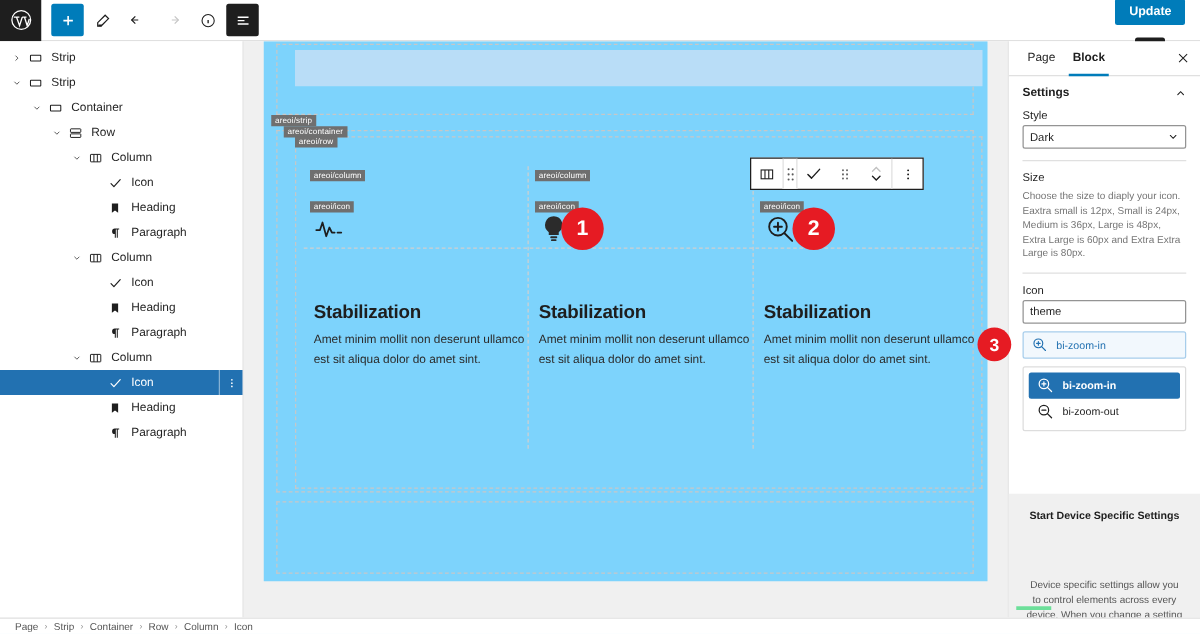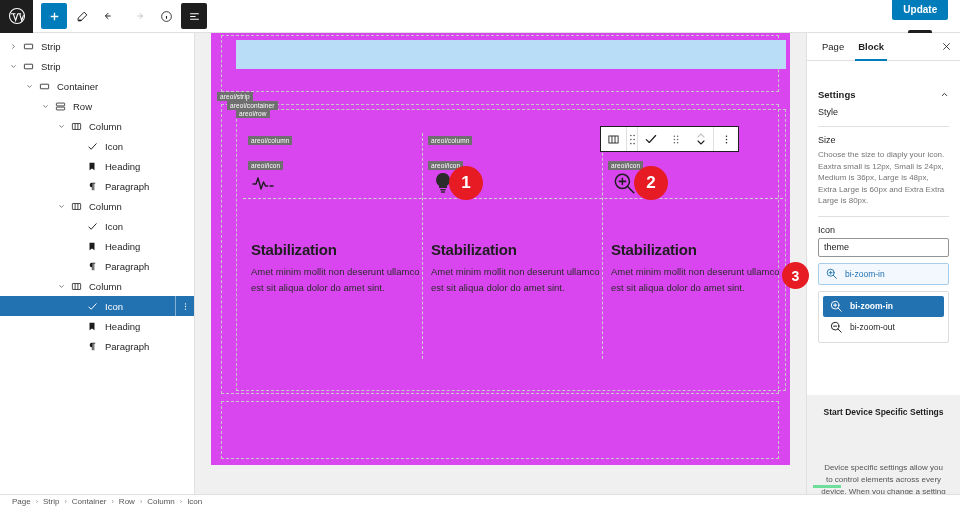--- a/index.html
+++ b/index.html
@@ -80,21 +80,21 @@
     border-left: 1px solid rgba(255,255,255,.45);
   }
 
   
   .canvas {
     position: absolute; left: 195px; top: 33px; width: 611px; height: 461px;
     background: #f0f0f0; overflow: hidden;
   }
   .page-sheet {
     position: absolute; left: 16px; top: 0px; width: 579px; height: 432px;
-    background: #d946ef;
+    background: #7dd3fc;
   }
   .dotted { border: 1px dashed #c7c7c7; }
   .strip-top {
     position: absolute; left: 10px; top: 2px; width: 558px; height: 57px;
   }
   .blue-band {
     position: absolute; left: 14px; top: 4px; width: 550px; height: 29px;
     background: #b9ddf7;
   }
   .blk-label {
@@ -174,21 +174,21 @@
     display: flex; align-items: center; position: relative;
   }
   .ins-tab.active { font-weight: 700; }
   .ins-tab.active:after {
     content: ""; position: absolute; left: 4px; right: 4px; bottom: 0; height: 2px;
     background: #007cba;
   }
   .ins-close { margin-left: auto; font-size: 11px; color: #1e1e1e; }
   .ins-sect-head {
     height: 26px; display: flex; align-items: center; padding: 0 11px;
-    font-size: 9.5px; font-weight: 700; color: #1e1e1e; margin-top: 20px;
+    font-size: 9.5px; font-weight: 700; color: #1e1e1e;
   }
   .ins-sect-head .chev { margin-left: auto; font-size: 8px; }
   .ins-body { padding: 0 11px; }
   .fld-label { font-size: 9px; color: #1e1e1e; margin-bottom: 3px; }
   .select-box {
     height: 19px; border: 1px solid #949494; border-radius: 2px;
     display: flex; align-items: center; padding: 0 5px;
     font-size: 9px; color: #1e1e1e; background: #fff;
   }
   .select-box .chev { margin-left: auto; font-size: 8px; color: #1e1e1e; }
@@ -641,20 +641,28 @@
     <span>Settings</span>
     <span class="chev">
       <svg width="9" height="9" viewBox="0 0 24 24" stroke="#1e1e1e" stroke-width="2.4" fill="none" stroke-linecap="round">
           <path d="M6 15l6-6 6 6"></path>
         </svg>
     </span>
   </div>
 
   <div class="ins-body">
     <div class="fld-label">Style</div>
+    <div class="select-box">
+      <span>Dark</span>
+      <span class="chev">
+        <svg width="9" height="9" viewBox="0 0 24 24" stroke="#1e1e1e" stroke-width="2.2" fill="none" stroke-linecap="round">
+            <path d="M6 9l6 6 6-6"></path>
+          </svg>
+      </span>
+    </div>
 
     <div class="hr"></div>
 
     <div class="fld-label">Size</div>
     <div class="help-text">Choose the size to diaply your icon. Eaxtra small is 12px, Small is 24px, Medium is 36px, Large is 48px, Extra Large is 60px and Extra Extra Large is 80px.</div>
 
     <div class="hr"></div>
 
     <div class="fld-label">Icon</div>
     <div class="text-input">

